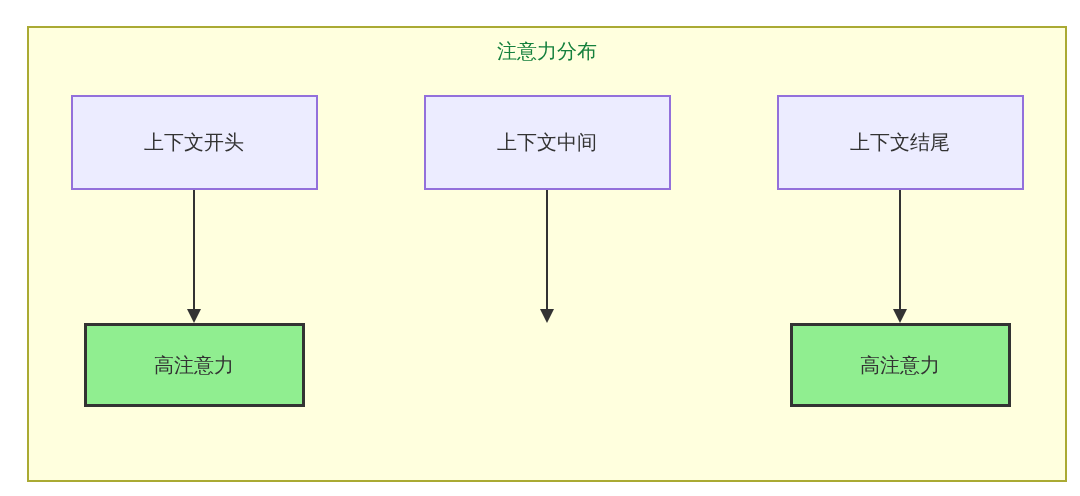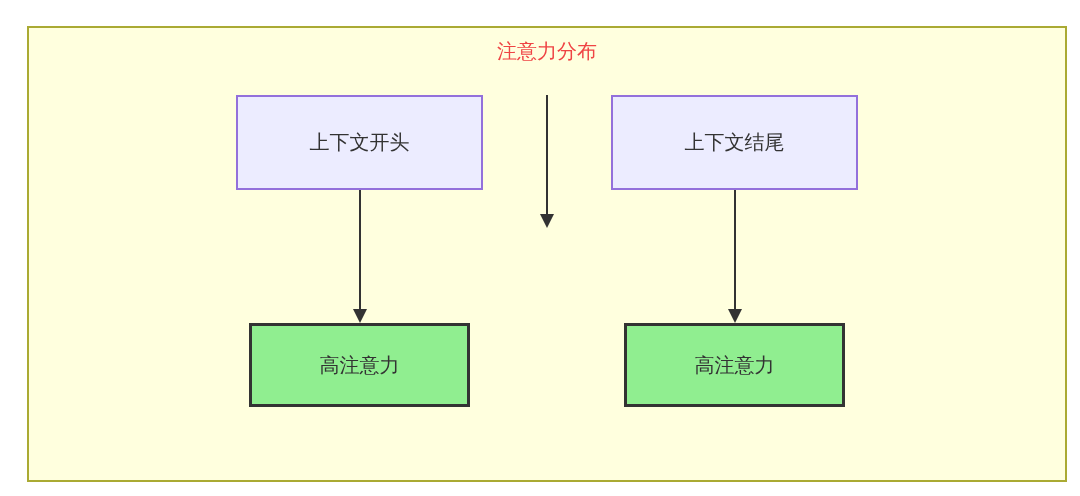--- a/index.html
+++ b/index.html
@@ -16,26 +16,26 @@
     width: 1040px; height: 456px;
     background: #ffffde;
     border: 2px solid #aaaa33;
   }
   .title {
     padding-top: 9px;
     height: 37px;
     text-align: center;
     font-size: 20px;
     line-height: 28px;
-    color: #ef4444;
+    color: #15803d;
   }
   .columns {
     display: flex;
     justify-content: center;
-    gap: 54px;
+    gap: 106px;
     margin-top: 30px;
   }
   .column {
     display: flex;
     flex-direction: column;
     align-items: center;
   }
   .node {
     display: flex;
     align-items: center;
@@ -72,20 +72,23 @@
       <svg class="arrow-svg" width="20" height="133" viewBox="0 0 20 133">
         <line x1="10" y1="0" x2="10" y2="122" stroke="#333333" stroke-width="2"></line>
         <polygon points="3,119 17,119 10,133" fill="#333333"></polygon>
       </svg>
       <div class="node target-node high">
         <span>高注意力</span>
       </div>
     </div>
 
     <div class="column">
+      <div class="node source-node">
+        <span>上下文中间</span>
+      </div>
       <svg class="arrow-svg" width="20" height="133" viewBox="0 0 20 133">
         <line x1="10" y1="0" x2="10" y2="122" stroke="#333333" stroke-width="2"></line>
         <polygon points="3,119 17,119 10,133" fill="#333333"></polygon>
       </svg>
     </div>
 
     <div class="column">
       <div class="node source-node">
         <span>上下文结尾</span>
       </div>

